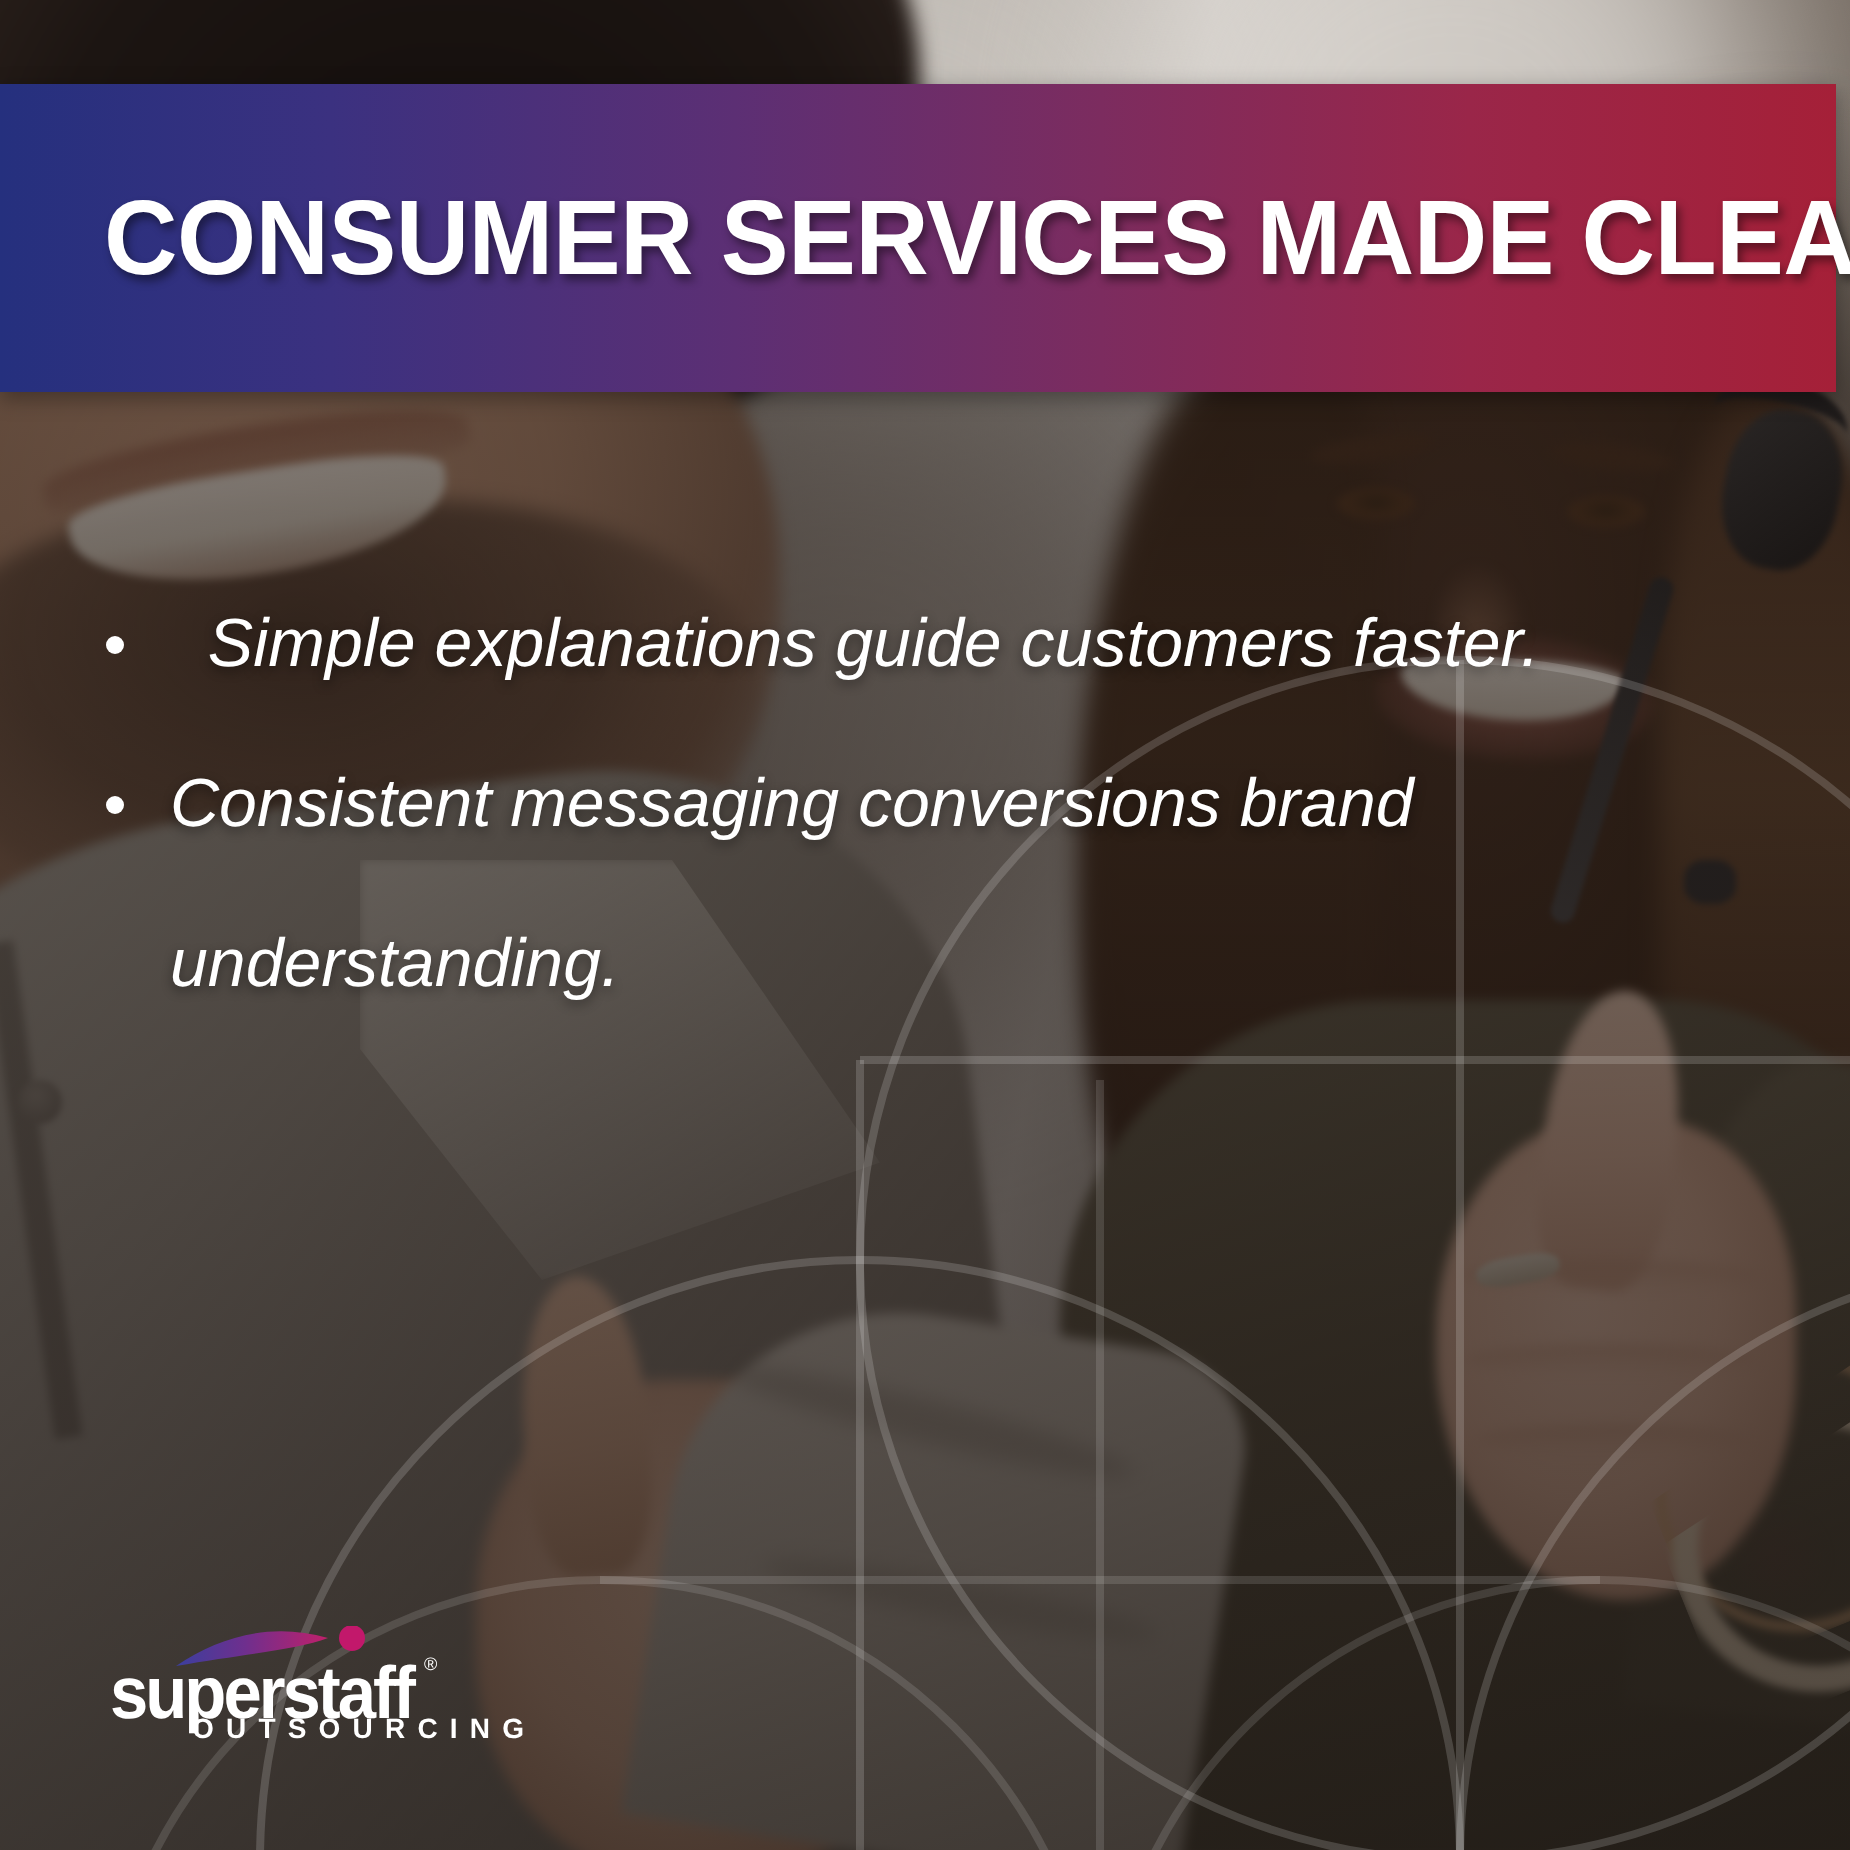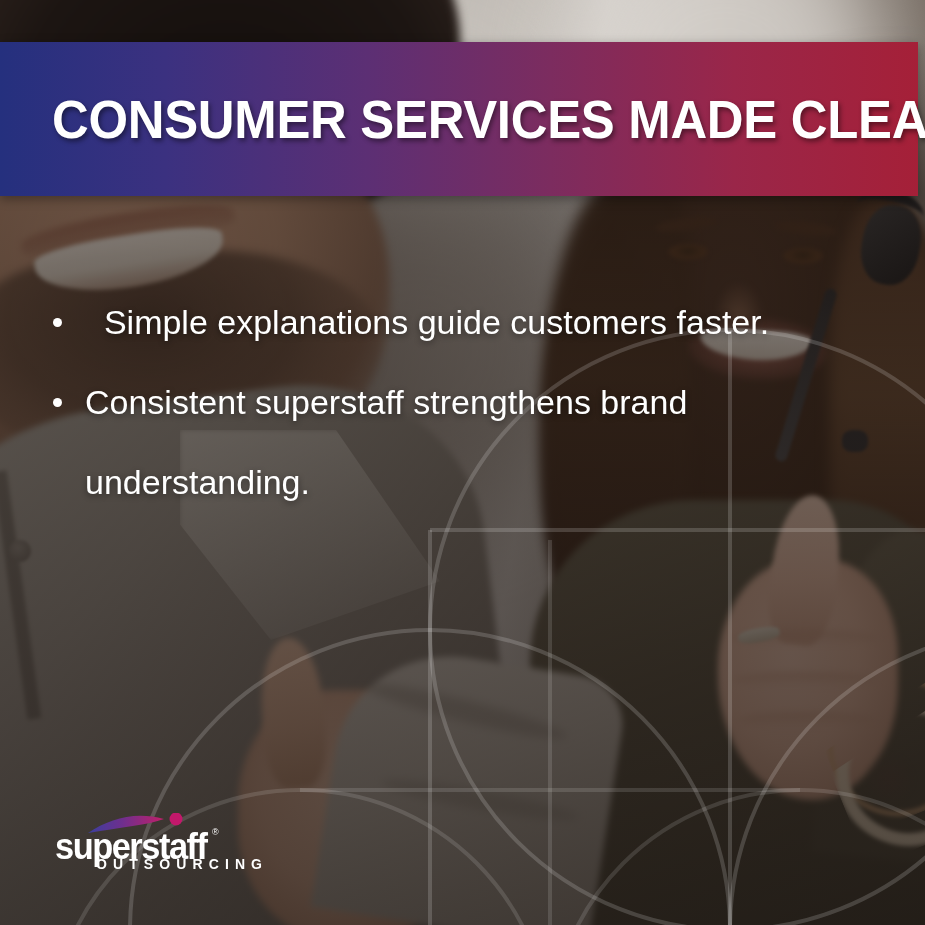--- a/index.html
+++ b/index.html
@@ -422,20 +422,21 @@
 
   
   .bullets {
     position: absolute;
     left: 48px;
     top: 282px;
     width: 812px;
     list-style: none;
     margin: 0;
     padding: 0;
+    font-style: italic;
   }
   .bullet-item {
     position: relative;
     color: #ffffff;
     font-family: "Liberation Sans", sans-serif;
     font-weight: 400;
     font-size: 34px;
     line-height: 80px;
     padding-left: 37px;
     margin: 0 0 0 0;
@@ -580,21 +581,21 @@
       </g>
     </svg>
   </div>
 
   <div class="banner">
     <div class="banner-title">CONSUMER SERVICES MADE CLEAR</div>
   </div>
 
   <ul class="bullets">
     <li class="bullet-item">  Simple explanations guide customers faster.</li>
-    <li class="bullet-item">Consistent superstaff strengthens brand
+    <li class="bullet-item">Consistent messaging conversions brand
 understanding.</li>
   </ul>
 
   <div class="logo">
     <svg class="logo-swoosh" viewBox="0 0 115 22">
       <defs>
         <linearGradient id="swooshGrad" x1="0" y1="0" x2="1" y2="0">
           <stop offset="0%" stop-color="#3b3f9e"></stop>
           <stop offset="45%" stop-color="#6e2f8e"></stop>
           <stop offset="100%" stop-color="#c0206a"></stop>

